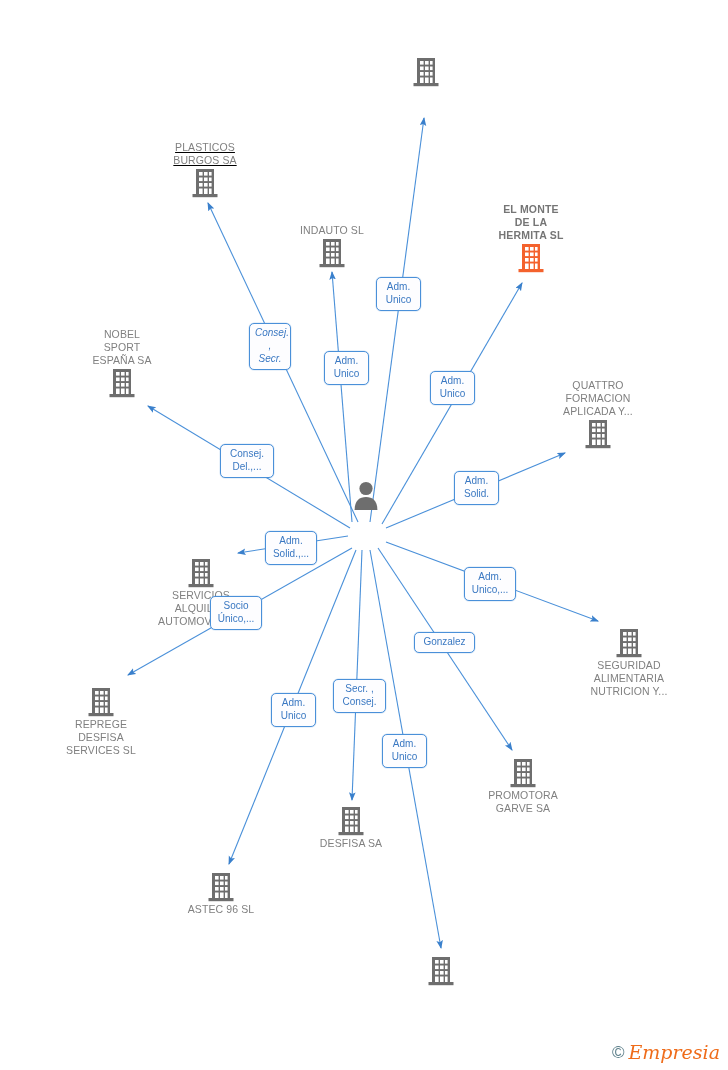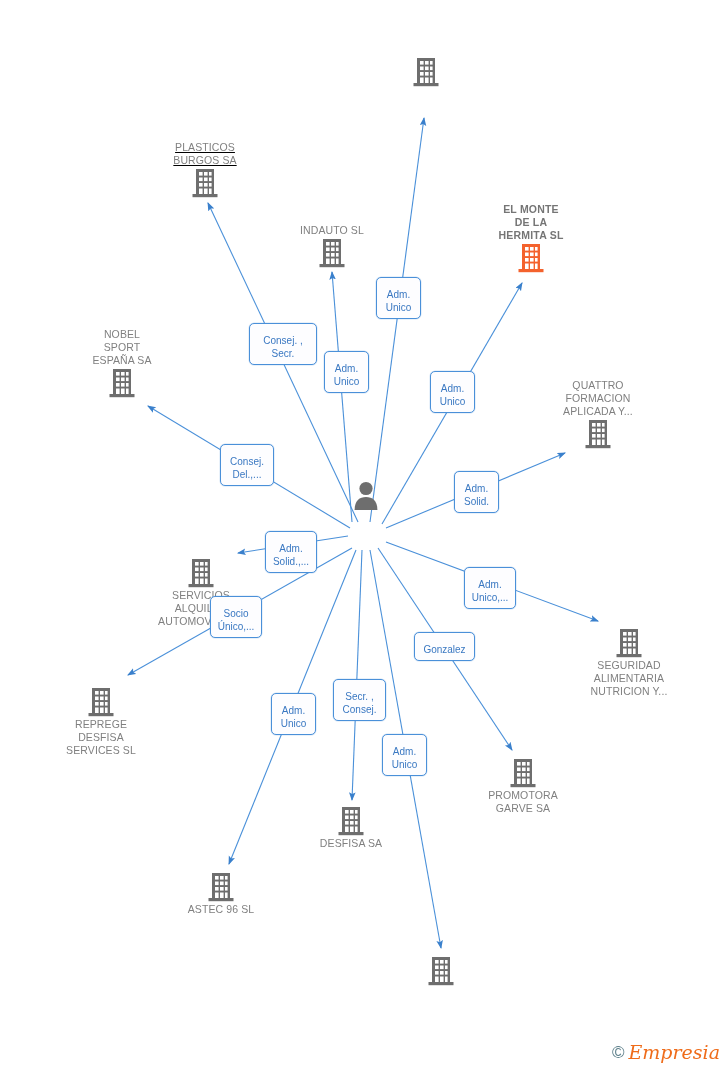--- a/index.html
+++ b/index.html
@@ -48,21 +48,21 @@
   
   .relbox {
     position: absolute;
     border: 1px solid #4a90d9;
     border-radius: 5px;
     background: #fdfdff;
     color: #3a78c2;
     font-size: 10px;
     line-height: 13px;
     text-align: center;
-    padding: 10px 5px 4px 5px;
+    padding: 2px 5px 4px 5px;
     white-space: pre-line;
     cursor: pointer;
     box-shadow: 0 0 0 0.5px rgba(74,144,217,.25);
   }
 
   
   #watermark {
     position: absolute;
     right: 8px; bottom: 8px;
     display: flex; align-items: center;
@@ -428,21 +428,21 @@
               <rect x="13" y="21.5" width="3.6" height="5.5"></rect>
               <rect x="18" y="21.5" width="2.6" height="5.5"></rect>
             </g>
           </svg>
         </div>
       </div>
     </div>
   <div id="relation-layer">
       <div class="relbox" style="left: 376px; top: 277px; width: 45px; min-height: 33px; border-color: rgb(74, 144, 217); color: rgb(58, 120, 194);">Adm.
 Unico</div>
-      <div class="relbox" style="left: 249px; top: 323px; width: 68px; min-height: 33px; border-color: rgb(74, 144, 217); color: rgb(58, 120, 194);">Consej. ,
+      <div class="relbox" style="left: 249px; top: 323px; width: 42px; min-height: 33px; border-color: rgb(74, 144, 217); color: rgb(58, 120, 194); font-style: italic;">Consej. ,
 Secr.</div>
       <div class="relbox" style="left: 324px; top: 351px; width: 45px; min-height: 33px; border-color: rgb(74, 144, 217); color: rgb(58, 120, 194);">Adm.
 Unico</div>
       <div class="relbox" style="left: 430px; top: 371px; width: 45px; min-height: 33px; border-color: rgb(74, 144, 217); color: rgb(58, 120, 194);">Adm.
 Unico</div>
       <div class="relbox" style="left: 220px; top: 444px; width: 54px; min-height: 33px; border-color: rgb(74, 144, 217); color: rgb(58, 120, 194);">Consej.
 Del.,...</div>
       <div class="relbox" style="left: 454px; top: 471px; width: 45px; min-height: 33px; border-color: rgb(74, 144, 217); color: rgb(58, 120, 194);">Adm.
 Solid.</div>
       <div class="relbox" style="left: 265px; top: 531px; width: 52px; min-height: 33px; border-color: rgb(74, 144, 217); color: rgb(58, 120, 194);">Adm.

